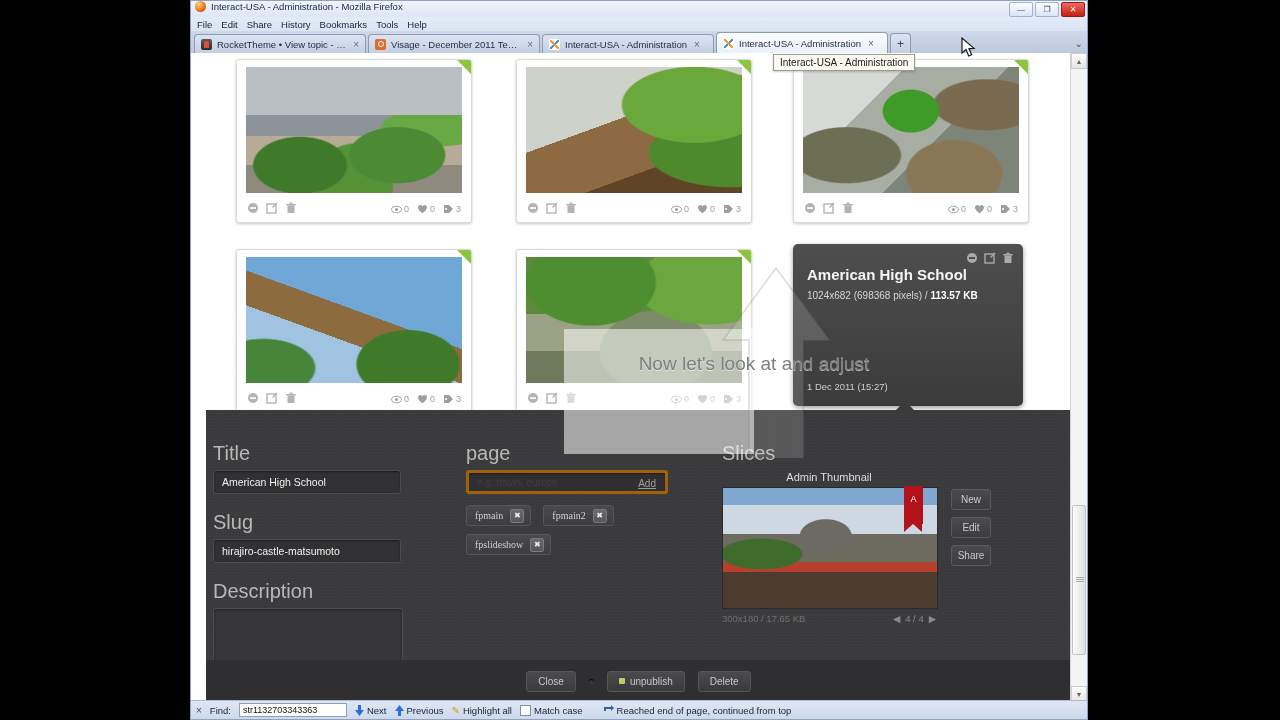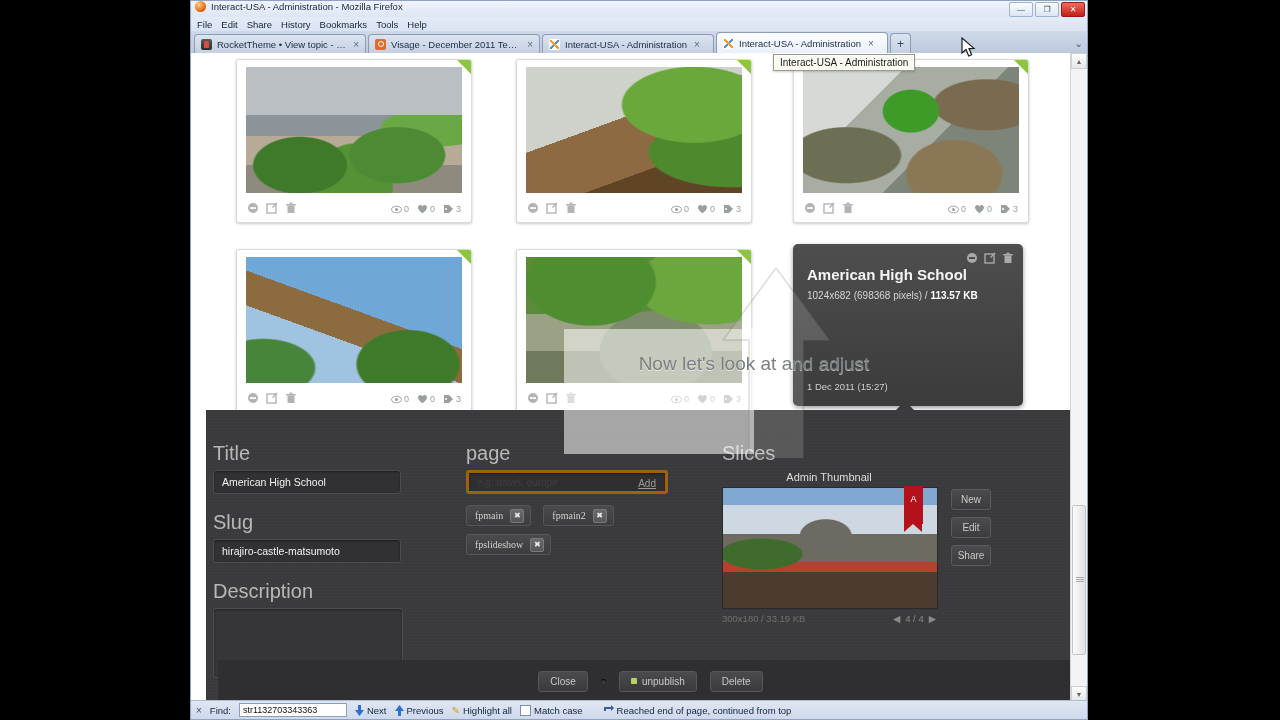--- a/index.html
+++ b/index.html
@@ -142,21 +142,21 @@
     border-bottom:8px solid transparent;}
   .ribbon span{position:absolute;left:0;top:8px;width:19px;text-align:center;
     font-size:9px;color:#fff;}
   .slicemeta{font-size:9.5px;color:#707070;margin-top:4px;display:flex;
     justify-content:space-between;width:214px;align-items:center;}
   .pager{display:flex;gap:5px;align-items:center;color:#8a8a8a;font-size:9.5px;}
   .sbtn{width:38px;height:19px;border:1px solid #5b5b5d;border-radius:3px;
     background:linear-gradient(#4b4b4d,#3c3c3e);color:#c9c9c9;font-size:10px;
     display:flex;align-items:center;justify-content:center;margin-bottom:7px;}
 
-  .footerbar{position:absolute;left:12px;bottom:0;width:865px;height:42px;
+  .footerbar{position:absolute;left:0;bottom:0;width:865px;height:42px;
     background:#2f2f31;display:flex;align-items:center;justify-content:center;gap:13px;}
   .fbtn{height:19px;padding:0 11px;border:1px solid #56565a;border-radius:3px;
     background:linear-gradient(#4b4b4e,#3a3a3d);color:#c8c8c8;font-size:10px;
     display:flex;align-items:center;gap:5px;}
   .dot{width:5px;height:5px;border-radius:50%;background:#3a3a3c;box-shadow:inset 0 1px 1px #000;}
   .leddot{width:6px;height:6px;border-radius:1px;background:#b6d16a;}
 
   
   .vscroll{position:absolute;right:0;top:52px;width:16px;height:649px;
     background:#f4f4f4;border-left:1px solid #d4d4d4;}
@@ -580,21 +580,21 @@
                 <div class="slicetitle">Admin Thumbnail</div>
                 <div class="sliceimg" style="background-image:
                     radial-gradient(ellipse at 18% 55%,#3f6b2c 0 16%,transparent 17%),
                     radial-gradient(ellipse at 48% 40%,#6c6a63 0 16%,transparent 17%),
                     linear-gradient(180deg,#7fa7cf 0 14%,#cdd8e3 14% 38%,#6d6a60 38% 62%,#b7402c 62% 70%,#4c3c30 70% 100%);">
                   <div class="ribbon">
                     <span>A</span>
                   </div>
                 </div>
                 <div class="slicemeta">
-                  <span>300x180 / 33.19 KB</span>
+                  <span>300x180 / 17.65 KB</span>
                   <span class="pager">
                     <span>◀</span>
                     <span>4 / 4</span>
                     <span>▶</span>
                   </span>
                 </div>
               </div>
               <div style="padding-top:18px;">
                 <div class="sbtn">New</div>
                 <div class="sbtn">Edit</div>

